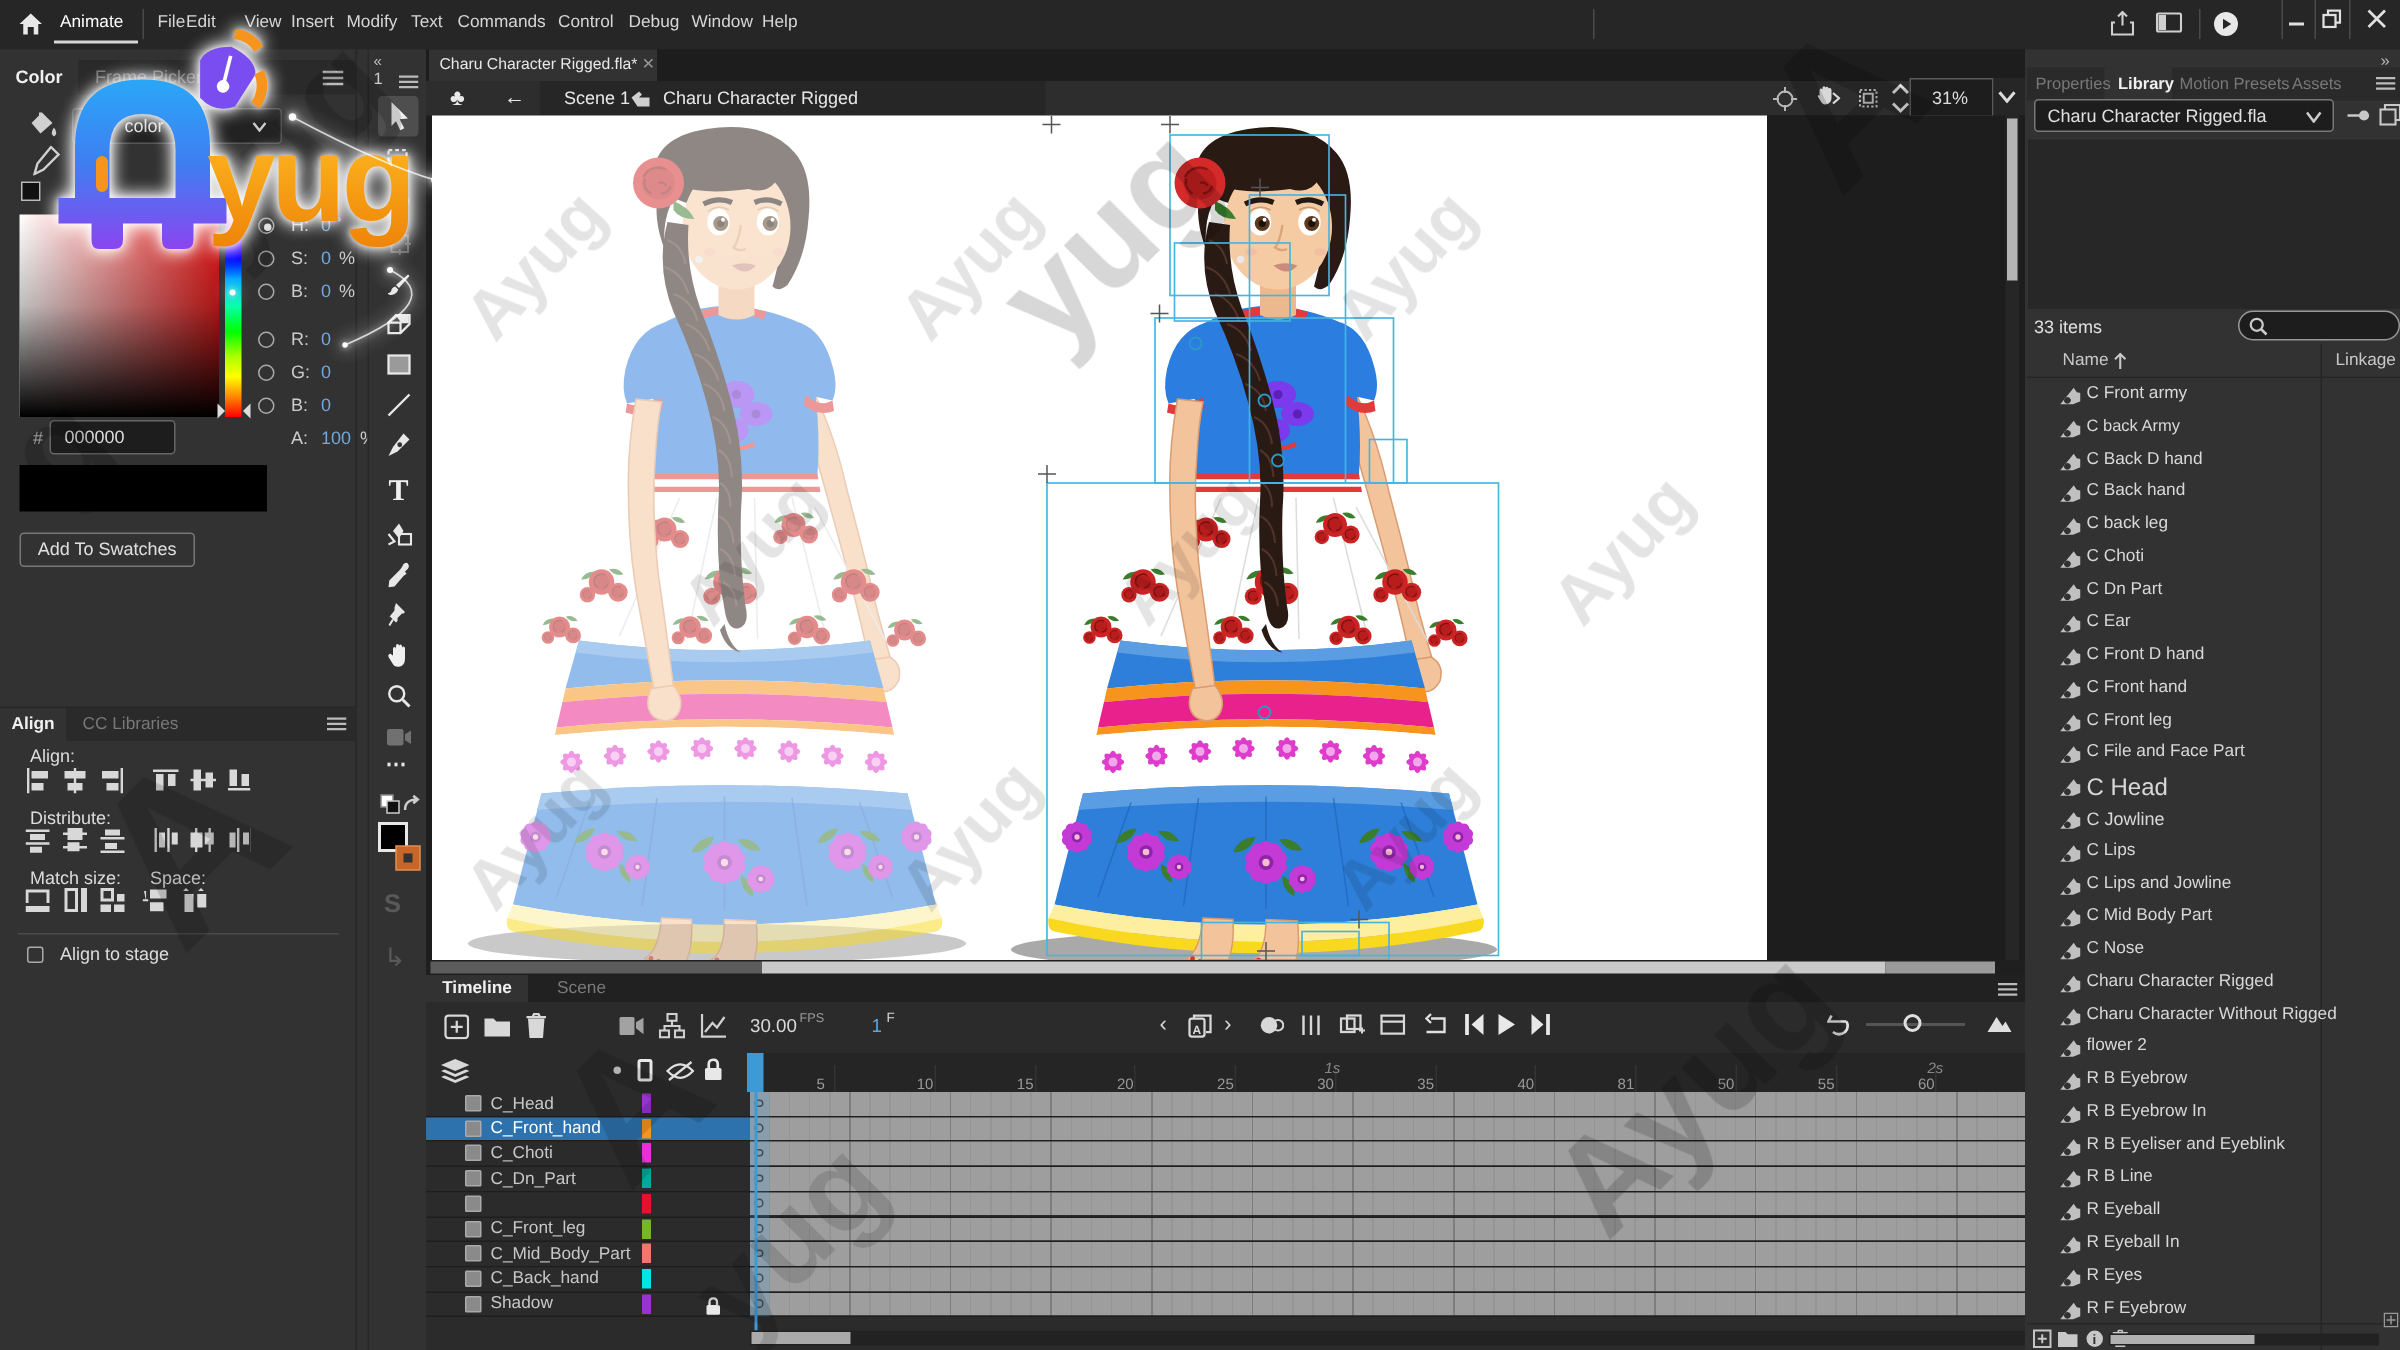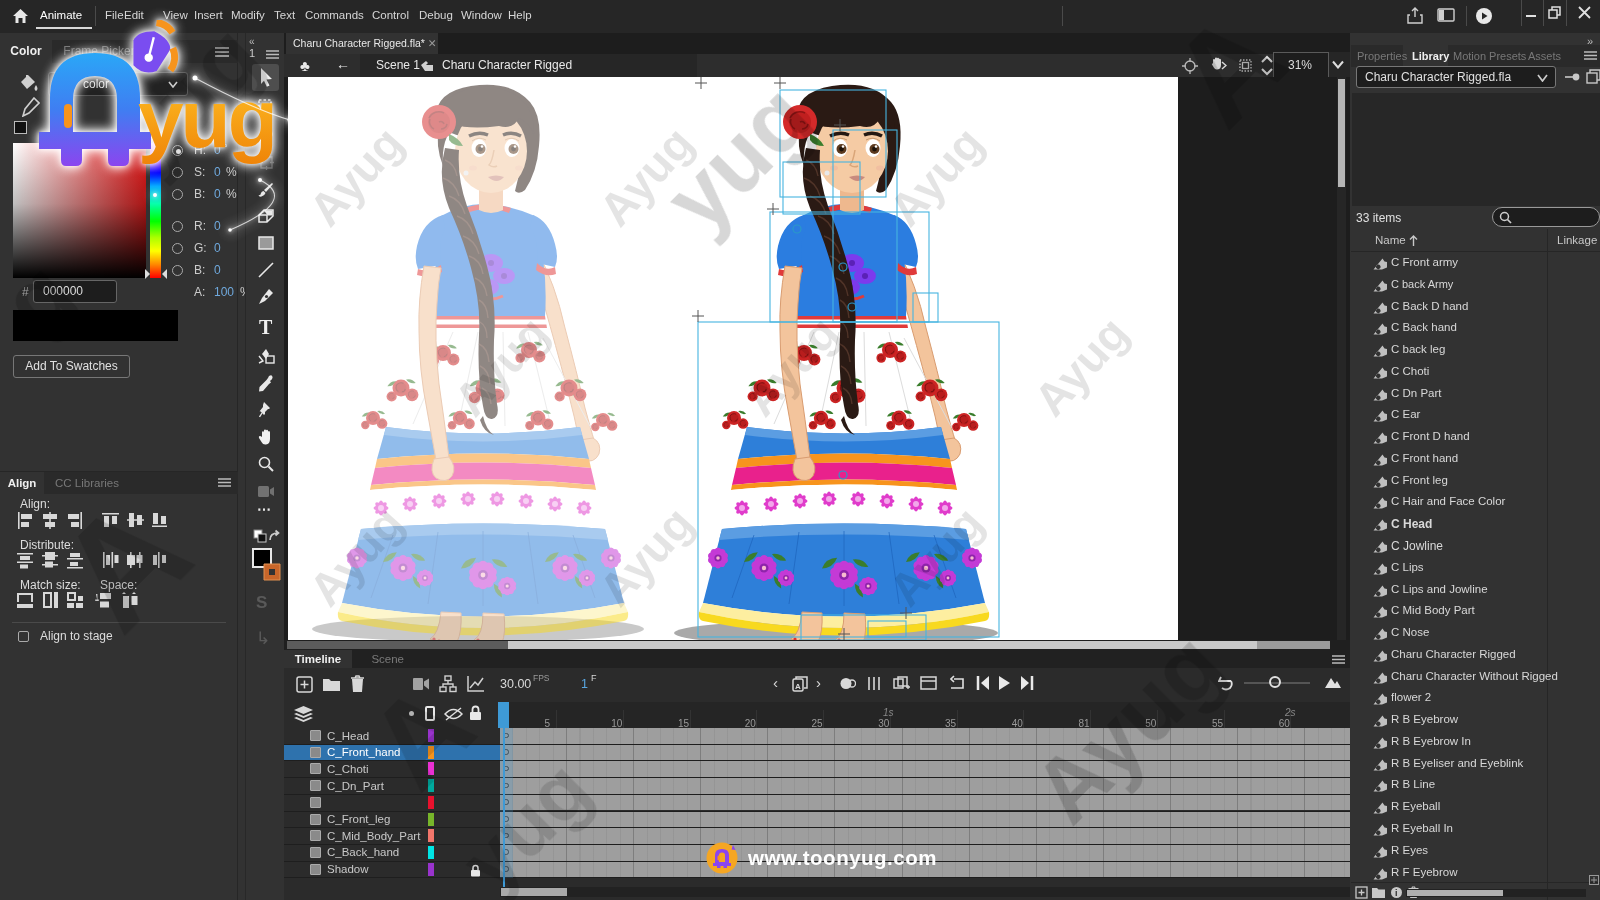--- a/index.html
+++ b/index.html
@@ -952,29 +952,20 @@
         <circle cx="330" cy="130" r="2"></circle>
         <circle cx="205" cy="210" r="1.8"></circle>
         <circle cx="130" cy="175" r="2"></circle>
       </g>
  <g stroke="rgba(255,255,255,.75)" stroke-width="1.1" fill="none">
         <path d="M170 58 Q230 90 265 100 Q305 118 330 130"></path>
         <path d="M235 160 Q275 180 205 210"></path>
       </g>
 </svg>
 
-<div class="abs" style="left:706px;top:841px;width:260px;height:34px;">
- <svg class="abs" style="left:0;top:0" width="34" height="34" viewBox="0 0 34 34">
-  <circle cx="16" cy="17" r="15.5" fill="#f5a623"></circle>
-  <path d="M9 22 L9 14 Q9 8 16 8 Q23 8 23 14 L23 22 L25 22 L25 25 L21 25 L21 27 L17.5 27 L17.5 25 L14.5 25 L14.5 27 L11 27 L11 25 L7 25 L7 22 Z M13 21 L19 21 L19 14 Q19 11.5 16 11.5 Q13 11.5 13 14 Z" fill="#8b45ef"></path>
-  <rect x="11.5" y="14.5" width="2.5" height="5" rx="1.2" fill="#f7941d"></rect>
-  <path d="M27 4 L29.5 9 L25.5 8.5 Z" fill="#8b45ef"></path>
- </svg>
- <span class="abs" style="left:42px;top:5px;color:#fff;font-weight:bold;font-size:20.5px;letter-spacing:.5px;">www.toonyug.com</span>
-</div>
 <div class="abs" id="rightpanel">
  <div class="abs" style="left:236px;top:2px;color:#bbb;font-size:11px;">»</div>
  <div class="abs" style="left:0;top:12px;width:249px;height:22px;background:#2a2a2a;"></div>
  <div class="abs" style="left:52px;top:12px;width:45px;height:22px;background:#323232;"></div>
  <span class="abs" style="left:6px;top:17px;color:#787878;font-size:11px;">Properties</span>
  <span class="abs" style="left:61px;top:17px;color:#f0f0f0;font-size:11px;font-weight:bold;">Library</span>
  <span class="abs" style="left:102px;top:17px;color:#787878;font-size:11px;">Motion Presets</span>
  <span class="abs" style="left:177px;top:17px;color:#787878;font-size:11px;">Assets</span>
  <svg class="abs" style="left:233px;top:17px" width="13" height="11" viewBox="0 0 13 11">
         <g stroke="#bbb" stroke-width="1.5">
@@ -1052,25 +1043,25 @@
           <path fill-rule="evenodd" d="M1.5 12.5 L10.5 1.5 L12.5 4.5 L15 5 L15 10.5 L10 12.5 Z M6.2 7.6 a2.3 2.3 0 1 0 .1 0 Z" fill="#c0c0c0"></path>
         </svg>
         <span style="position:absolute;left:40px;top:418.93px;color:#d8d8d8;font-size:11.5px;white-space:nowrap;">C Front hand</span>
         <svg style="position:absolute;left:21px;top:441.7px" width="15" height="13" viewBox="0 0 15 13">
           <path fill-rule="evenodd" d="M1.5 12.5 L10.5 1.5 L12.5 4.5 L15 5 L15 10.5 L10 12.5 Z M6.2 7.6 a2.3 2.3 0 1 0 .1 0 Z" fill="#c0c0c0"></path>
         </svg>
         <span style="position:absolute;left:40px;top:440.7px;color:#d8d8d8;font-size:11.5px;white-space:nowrap;">C Front leg</span>
         <svg style="position:absolute;left:21px;top:463.47px" width="15" height="13" viewBox="0 0 15 13">
           <path fill-rule="evenodd" d="M1.5 12.5 L10.5 1.5 L12.5 4.5 L15 5 L15 10.5 L10 12.5 Z M6.2 7.6 a2.3 2.3 0 1 0 .1 0 Z" fill="#c0c0c0"></path>
         </svg>
-        <span style="position:absolute;left:40px;top:462.47px;color:#d8d8d8;font-size:11.5px;white-space:nowrap;">C Hair and Face Color</span>
+        <span style="position:absolute;left:40px;top:462.47px;color:#d8d8d8;font-size:11.5px;white-space:nowrap;">C File and Face Part</span>
         <svg style="position:absolute;left:21px;top:485.24px" width="15" height="13" viewBox="0 0 15 13">
           <path fill-rule="evenodd" d="M1.5 12.5 L10.5 1.5 L12.5 4.5 L15 5 L15 10.5 L10 12.5 Z M6.2 7.6 a2.3 2.3 0 1 0 .1 0 Z" fill="#c0c0c0"></path>
         </svg>
-        <span style="position:absolute;left:40px;top:484.24px;color:#d8d8d8;font-size:12px;white-space:nowrap;font-weight:bold;">C Head</span>
+        <span style="position:absolute;left:40px;top:484.24px;color:#d8d8d8;font-size:16px;white-space:nowrap;">C Head</span>
         <svg style="position:absolute;left:21px;top:507.01px" width="15" height="13" viewBox="0 0 15 13">
           <path fill-rule="evenodd" d="M1.5 12.5 L10.5 1.5 L12.5 4.5 L15 5 L15 10.5 L10 12.5 Z M6.2 7.6 a2.3 2.3 0 1 0 .1 0 Z" fill="#c0c0c0"></path>
         </svg>
         <span style="position:absolute;left:40px;top:506.01px;color:#d8d8d8;font-size:12px;white-space:nowrap;">C Jowline</span>
         <svg style="position:absolute;left:21px;top:528.78px" width="15" height="13" viewBox="0 0 15 13">
           <path fill-rule="evenodd" d="M1.5 12.5 L10.5 1.5 L12.5 4.5 L15 5 L15 10.5 L10 12.5 Z M6.2 7.6 a2.3 2.3 0 1 0 .1 0 Z" fill="#c0c0c0"></path>
         </svg>
         <span style="position:absolute;left:40px;top:527.78px;color:#d8d8d8;font-size:11.5px;white-space:nowrap;">C Lips</span>
         <svg style="position:absolute;left:21px;top:550.55px" width="15" height="13" viewBox="0 0 15 13">
           <path fill-rule="evenodd" d="M1.5 12.5 L10.5 1.5 L12.5 4.5 L15 5 L15 10.5 L10 12.5 Z M6.2 7.6 a2.3 2.3 0 1 0 .1 0 Z" fill="#c0c0c0"></path>

